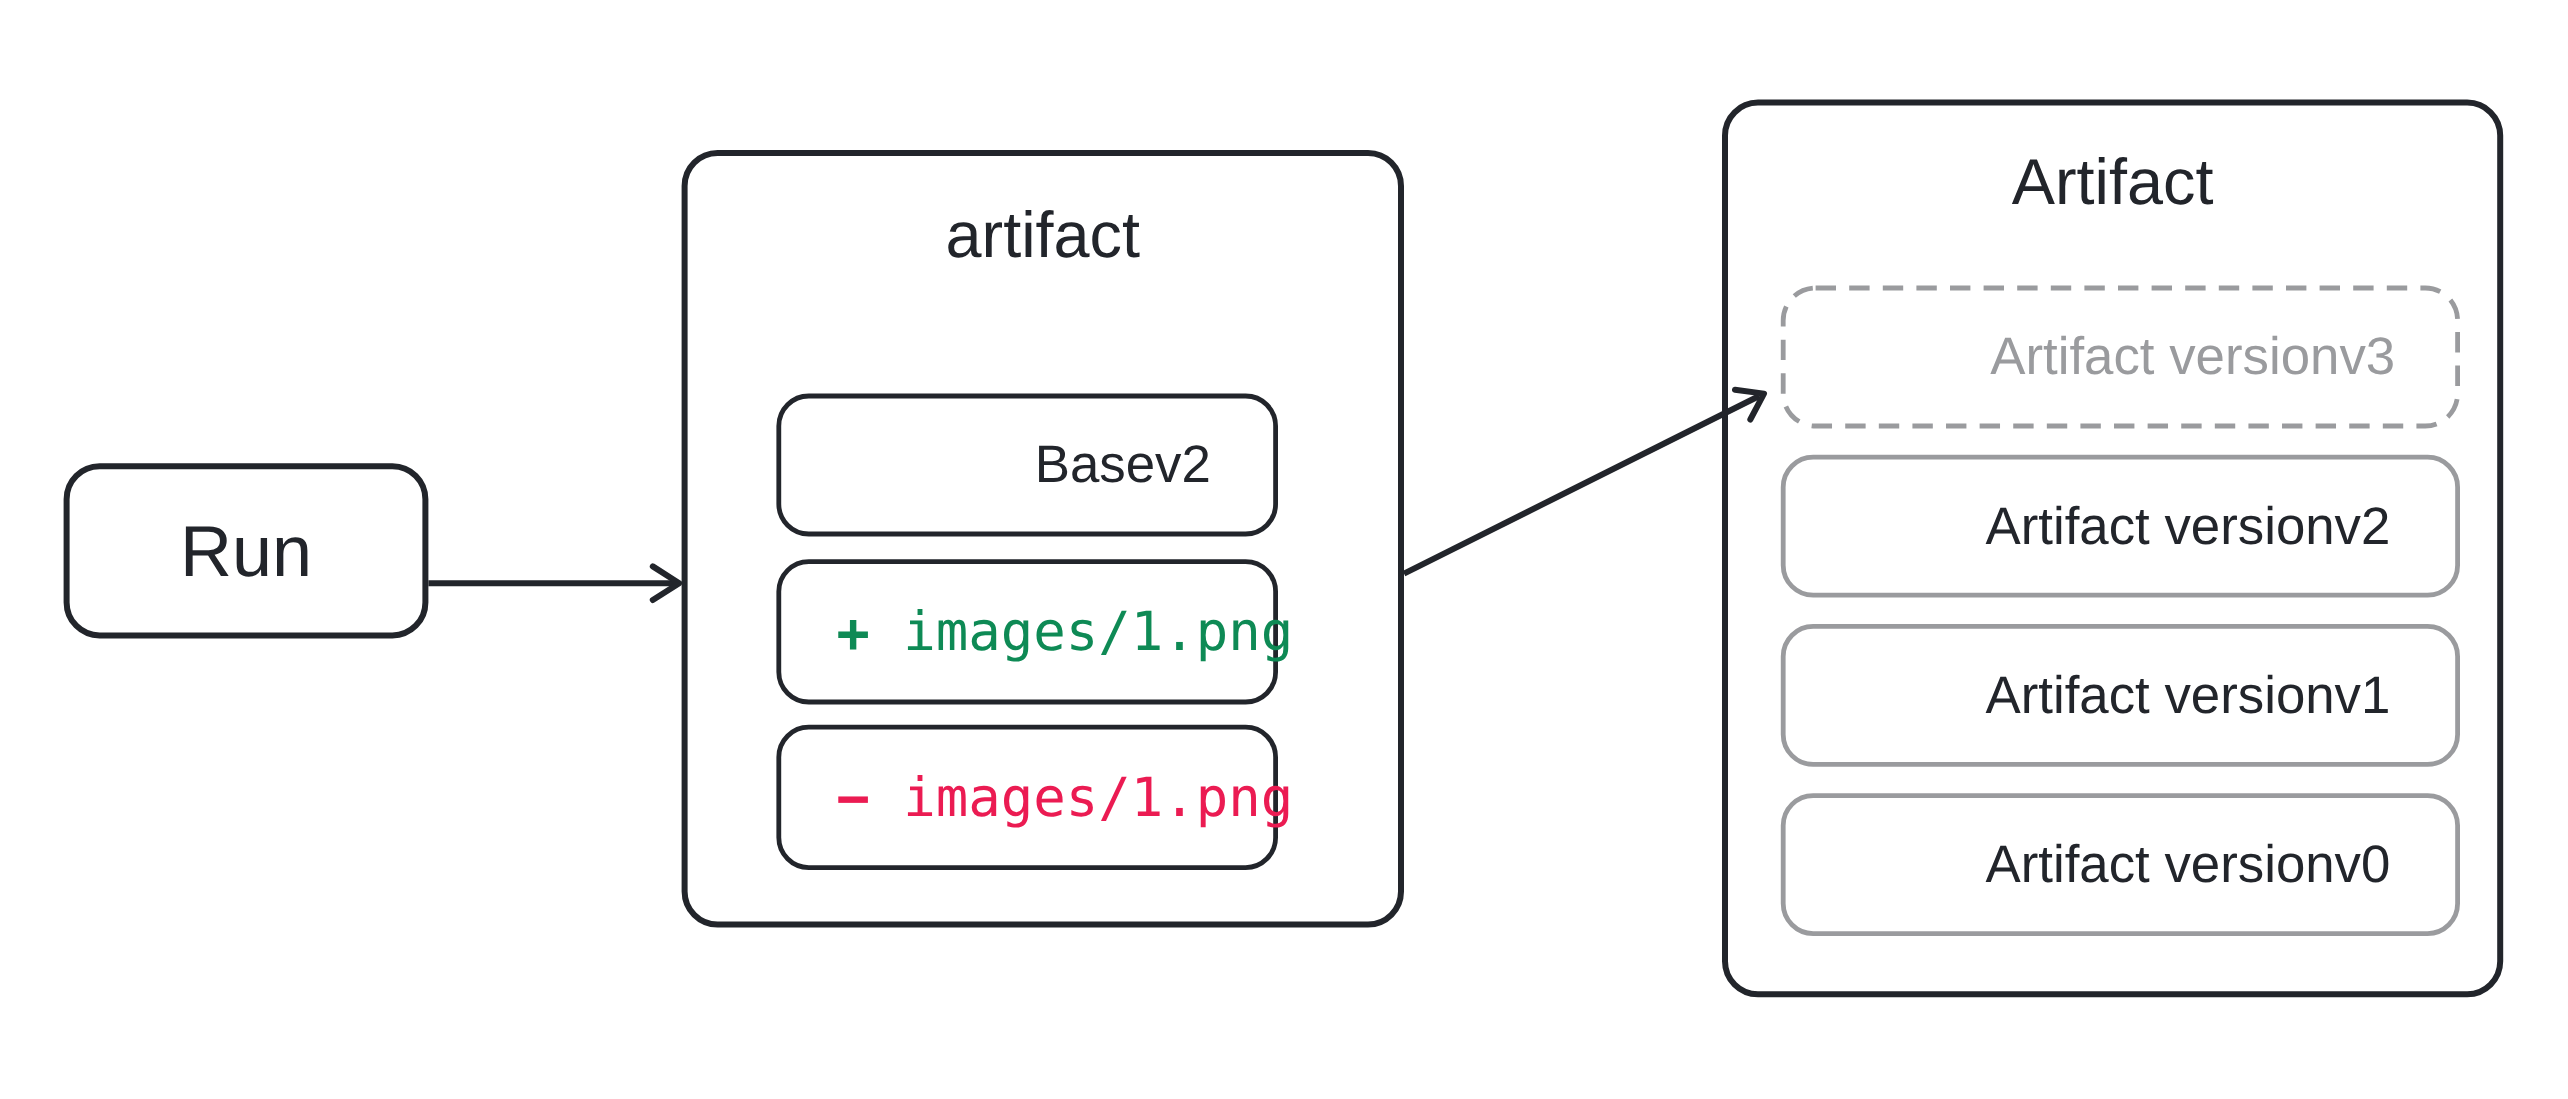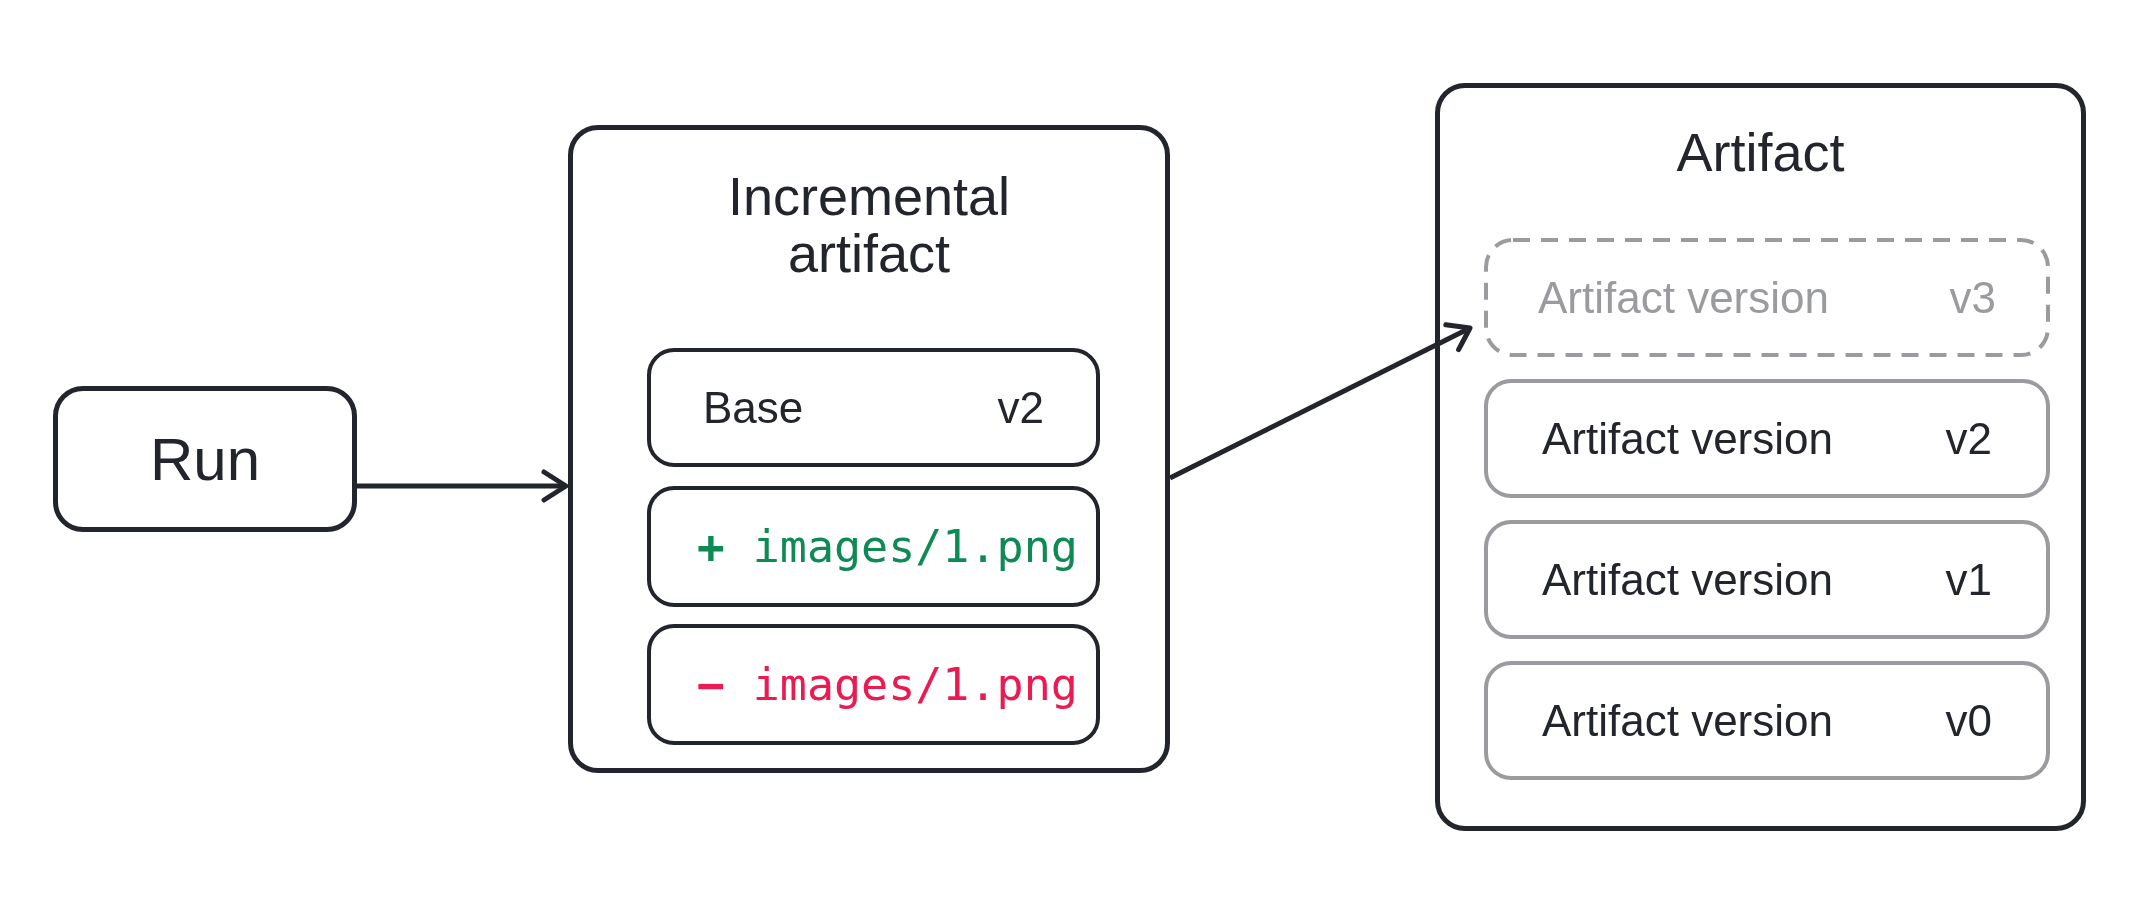--- a/index.html
+++ b/index.html
@@ -39,28 +39,28 @@
   }
   .mid-title{ top:38px; }
   .art-title{ top:36px; }
   
   .row{
     position:absolute;
     display:flex; align-items:center;
     border-radius:27px;
     background:var(--bg);
     font-size:44px;
+    text-align:right;
   }
   .row .grow{flex:1 1 auto;}
   
   .mid-row{
-    left:74px; width:453px; height:119px;
+    left:74px; width:418px; height:119px;
     border:4px solid var(--dark);
     padding:0 52px;
-    margin-top:20px;
   }
   .mid-row.base{ top:198px; }
   .mid-row.added{ top:336px; height:121px; padding:0 46px; }
   .mid-row.removed{ top:474px; height:121px; padding:0 46px; }
   .mono{ font-family:"DejaVu Sans Mono", monospace; font-size:45px; }
   .sign{ font-family:"DejaVu Sans Mono", monospace; font-size:46px; font-weight:bold; margin-right:28px; }
   .added, .added .mono, .added .sign{ color:var(--green); }
   .removed, .removed .mono, .removed .sign{ color:var(--red); }
   
   .ver-row{
@@ -88,21 +88,20 @@
 <body>
 
 <div class="canvas">
 
   <div class="node run-box">
     <span class="run-label">Run</span>
   </div>
 
   <div class="node mid-box">
     <div class="node-title mid-title">
-      <div>Incremental</div>
       <div>artifact</div>
     </div>
 
     <div class="row mid-row base">
       <span class="grow">Base</span>
       <span>v2</span>
     </div>
 
     <div class="row mid-row added">
       <span class="sign">+</span>

